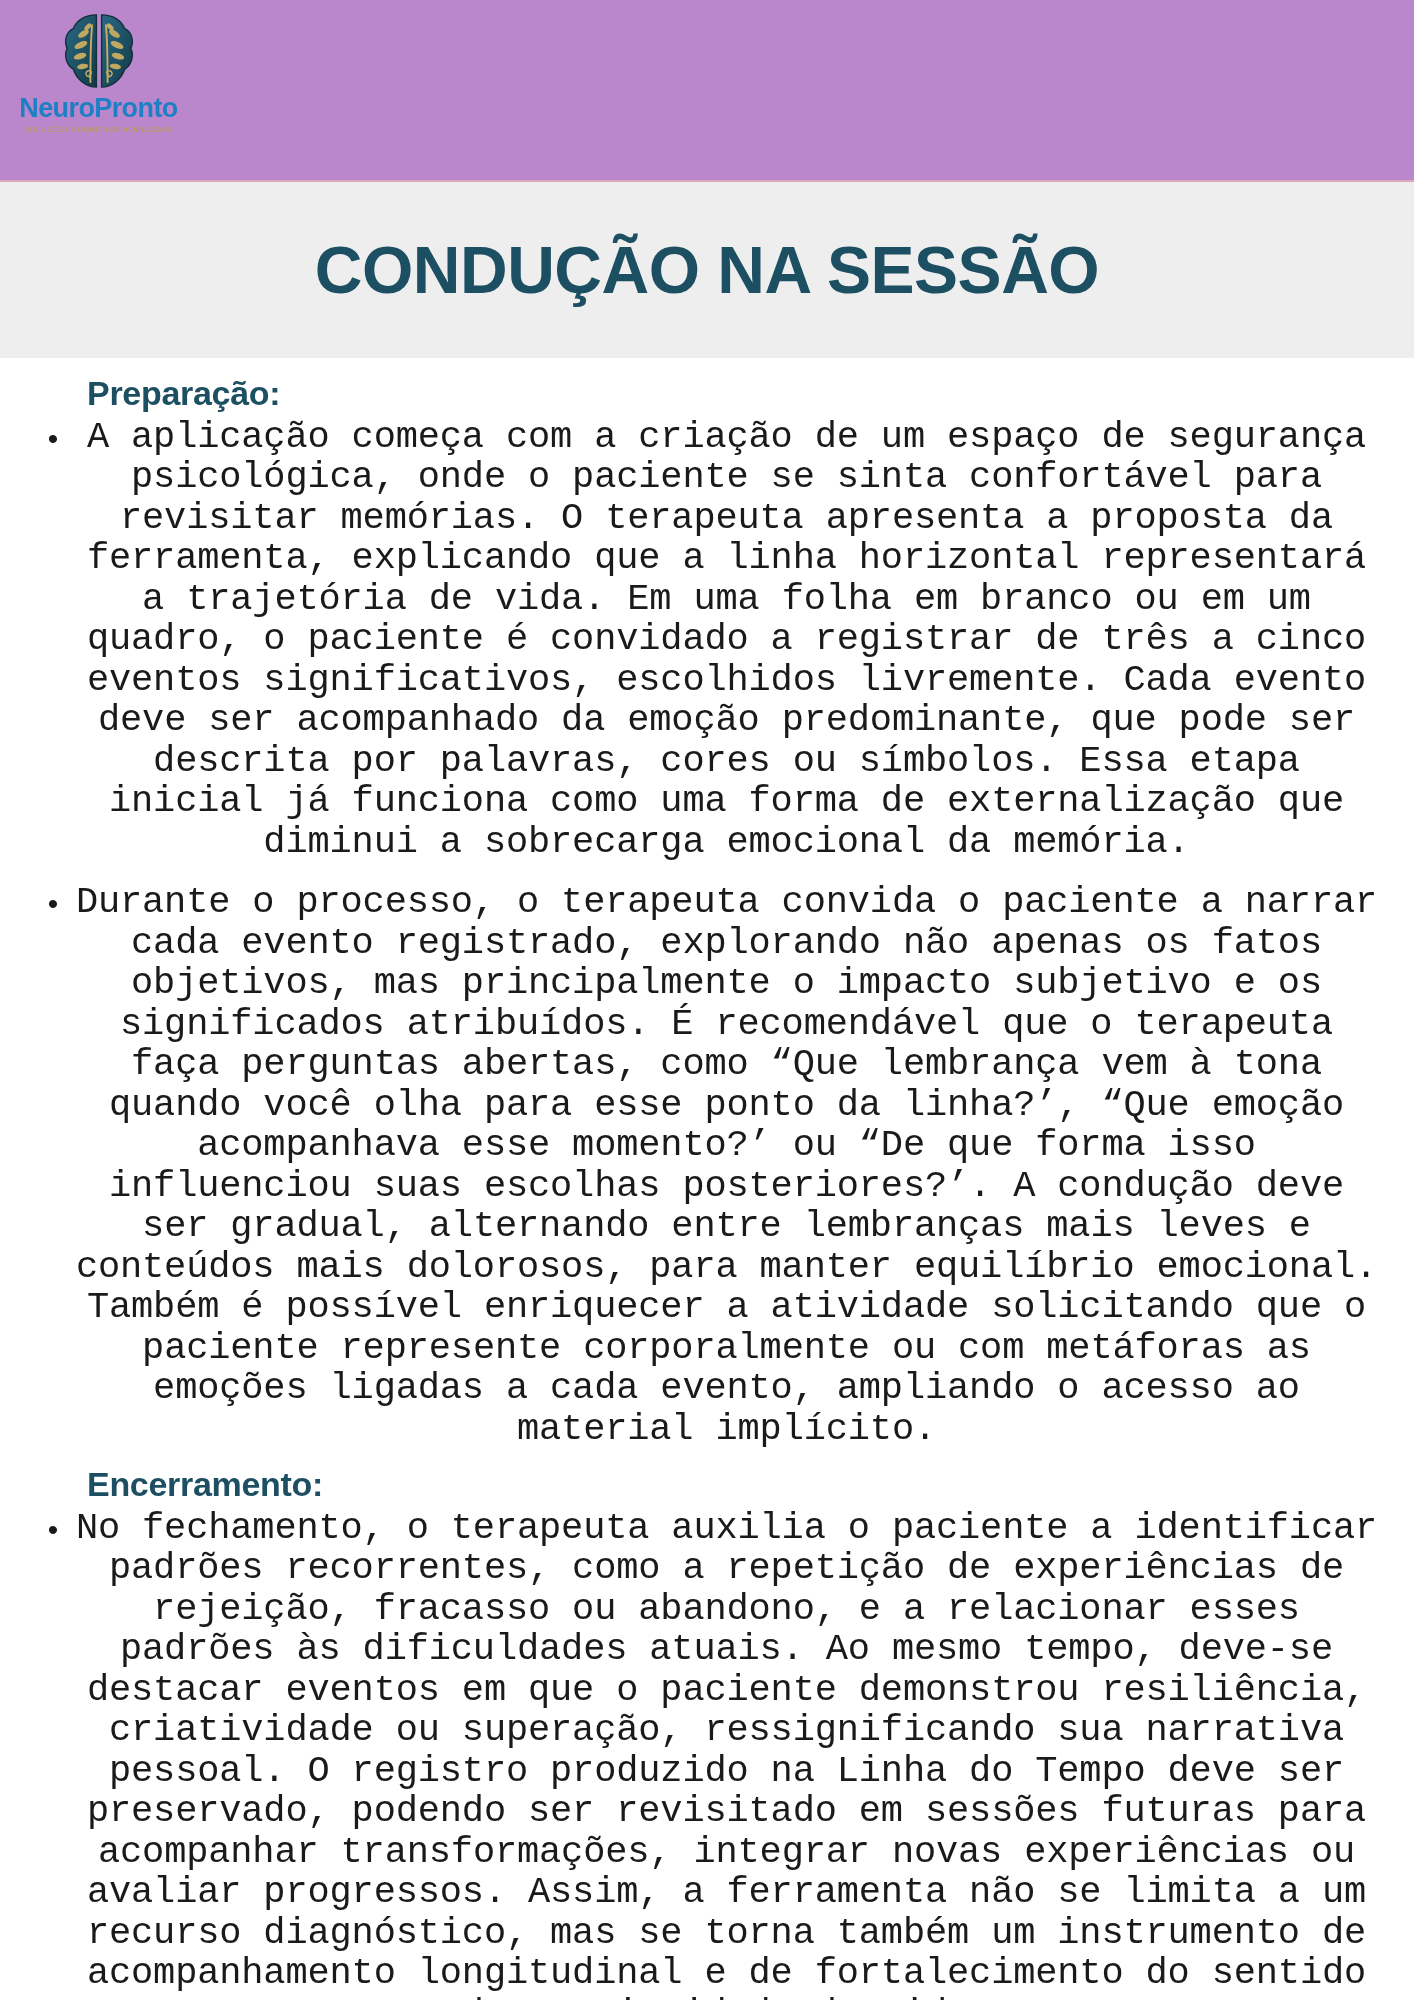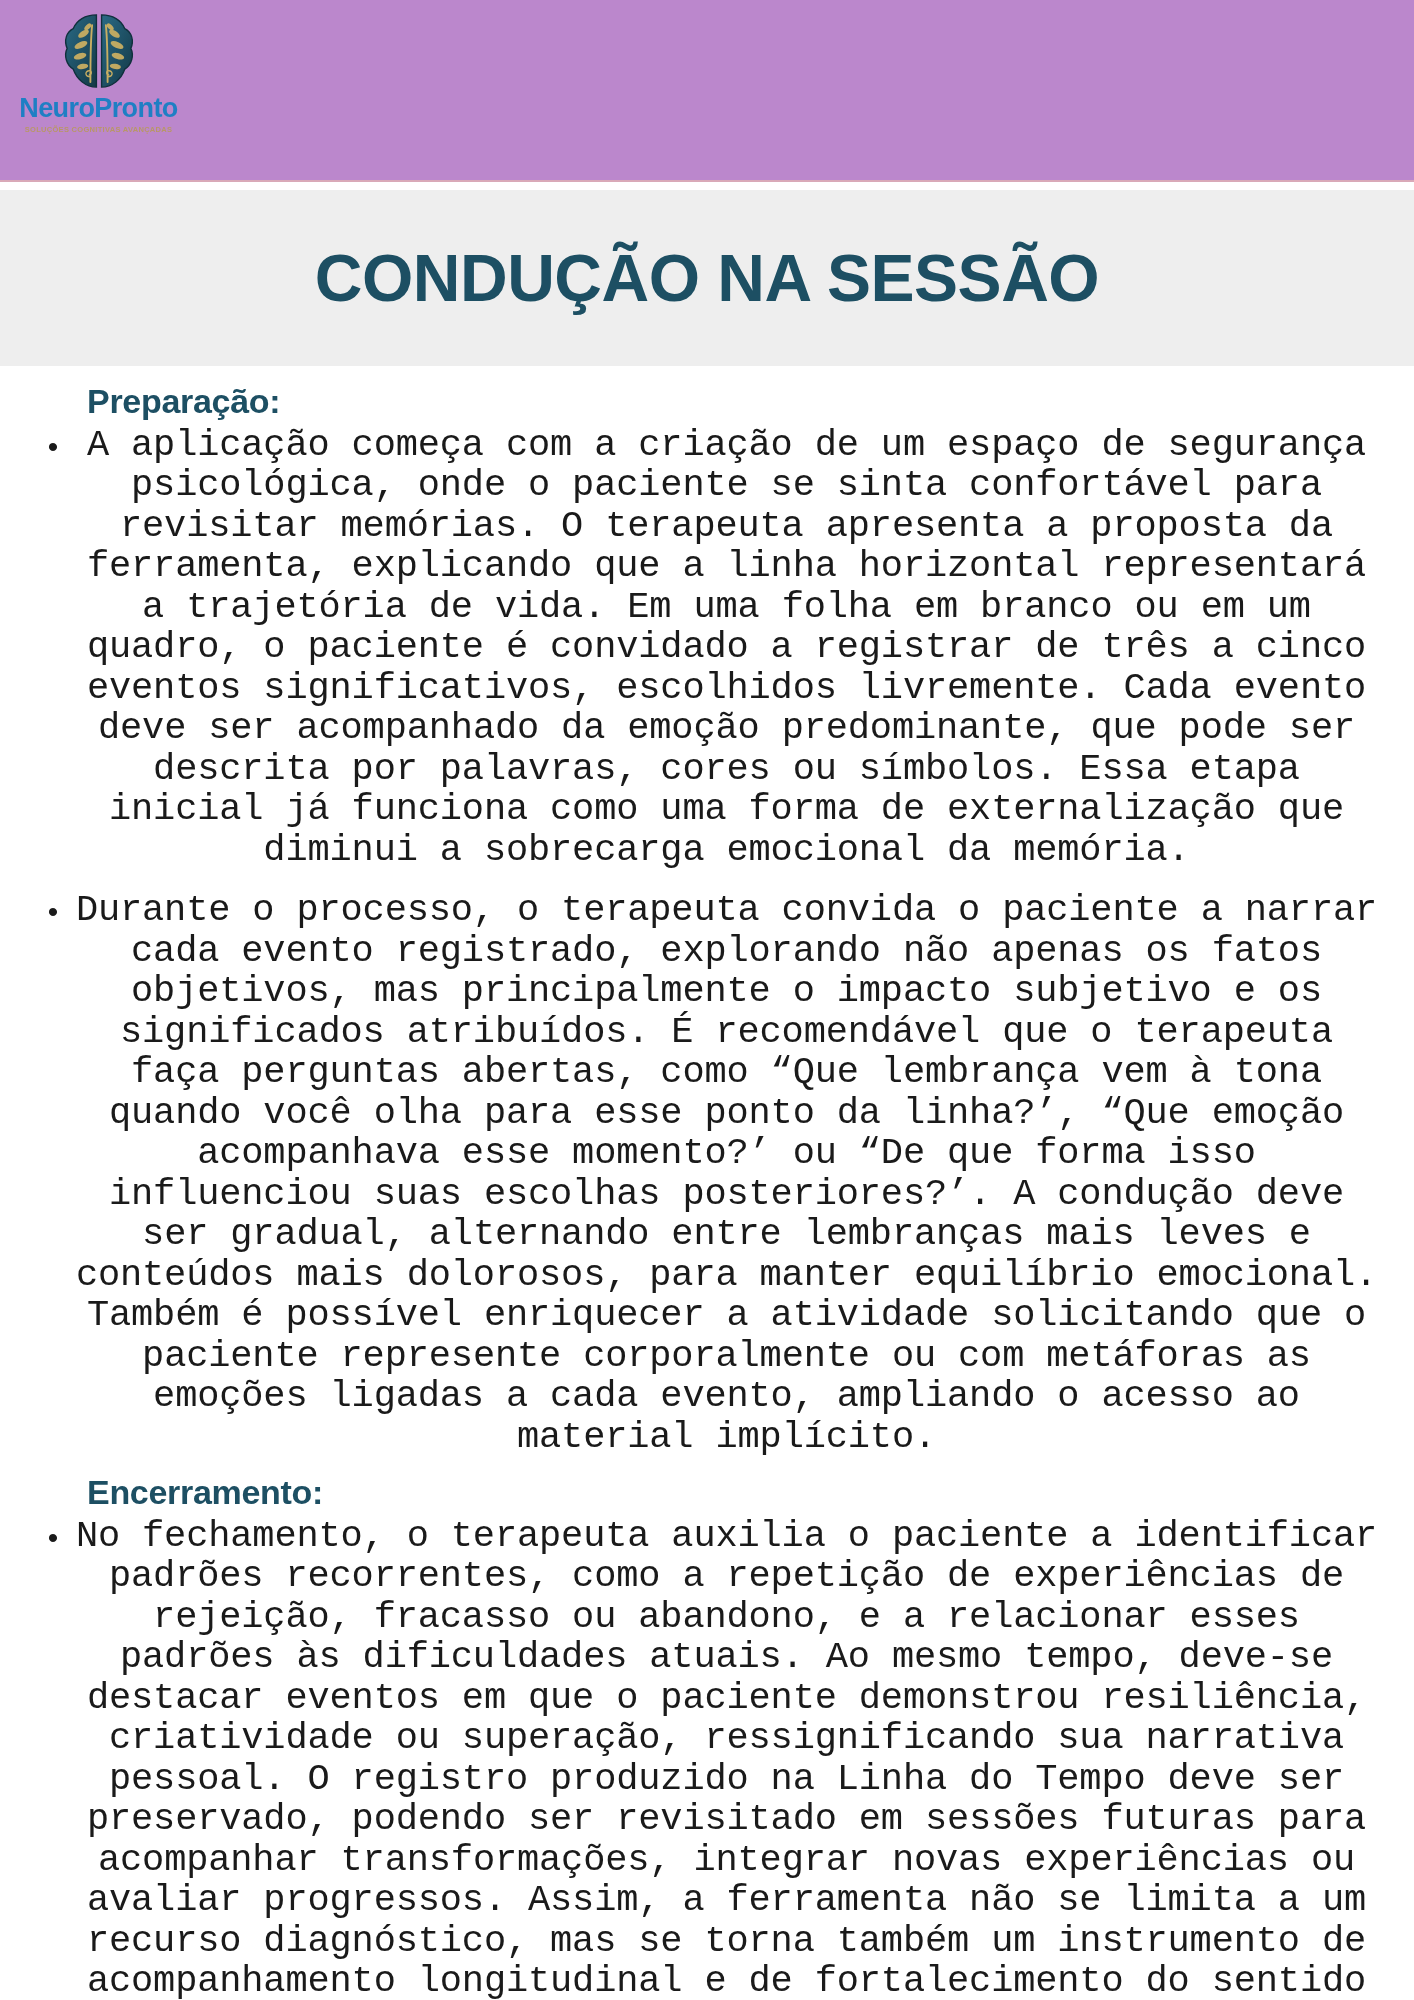--- a/index.html
+++ b/index.html
@@ -84,21 +84,20 @@
   }
 
   
   .subtitle-band {
     height: 176px;
     background: #eeeeee;
     display: flex;
     align-items: center;
     justify-content: center;
     flex: 0 0 auto;
-    margin-top: 8px;
   }
 
   .subtitle-text {
     font-family: "Liberation Sans", sans-serif;
     font-size: 66px;
     font-weight: 700;
     color: #1d4f63;
     letter-spacing: -0.5px;
     line-height: 1;
     text-align: center;

